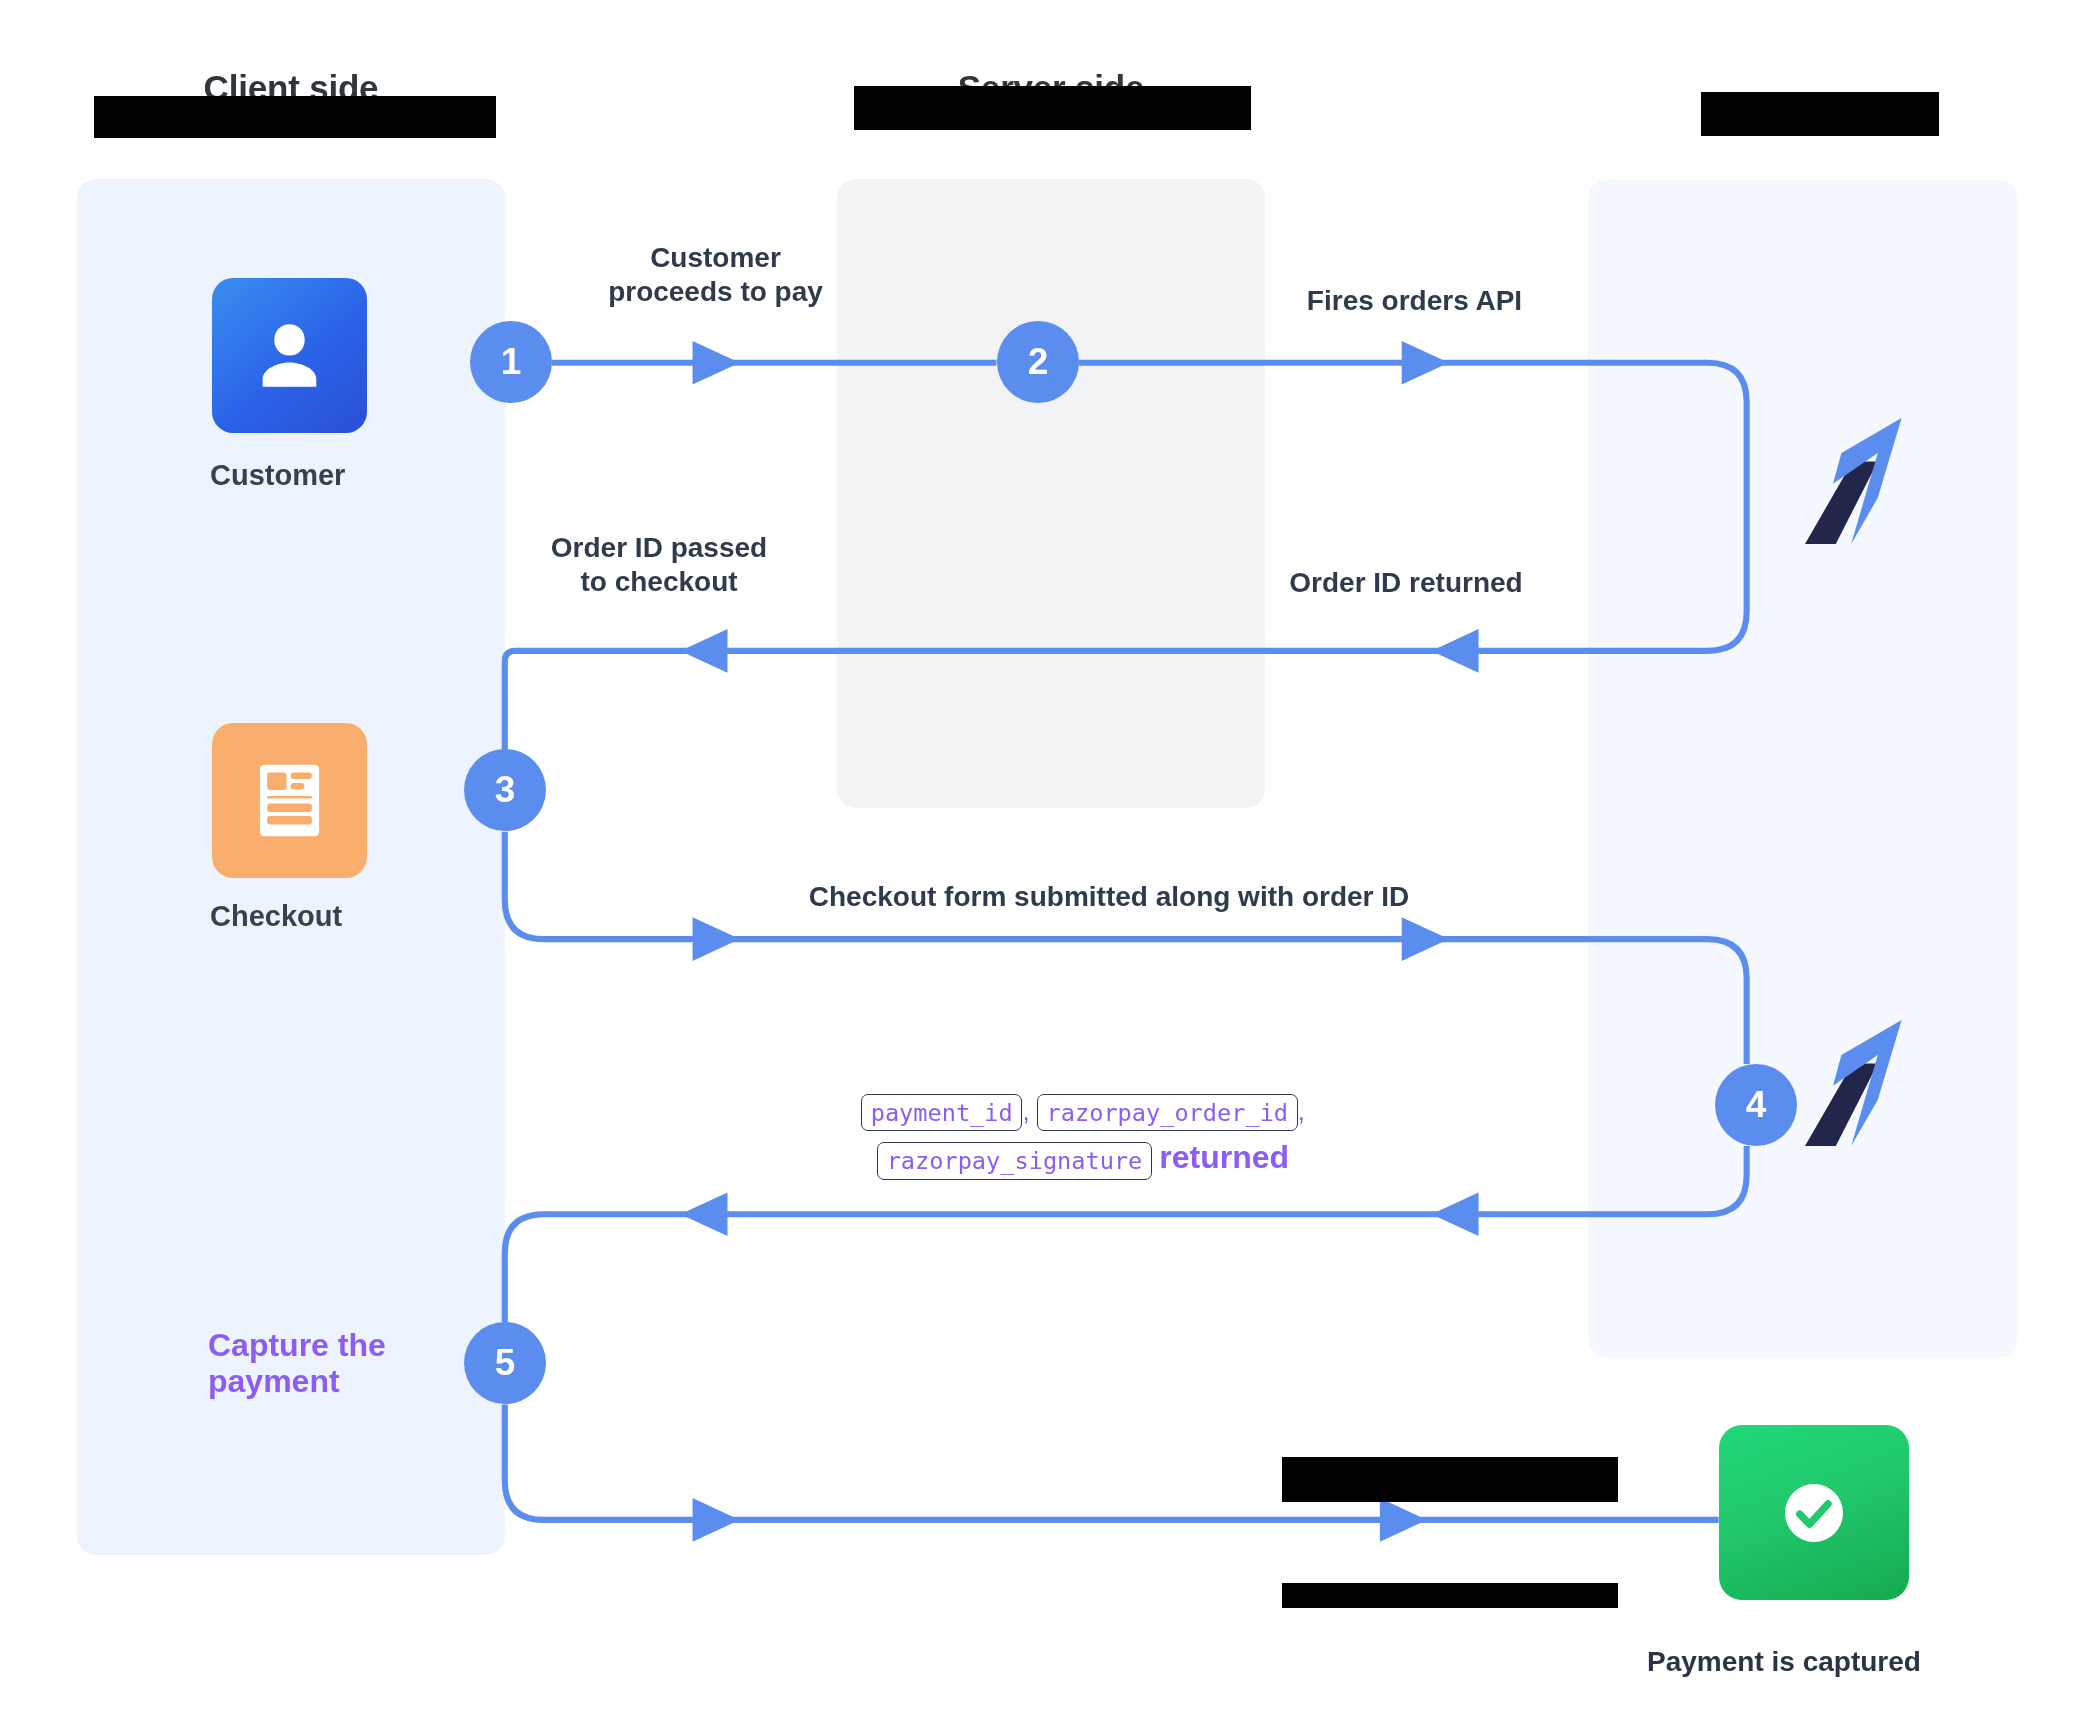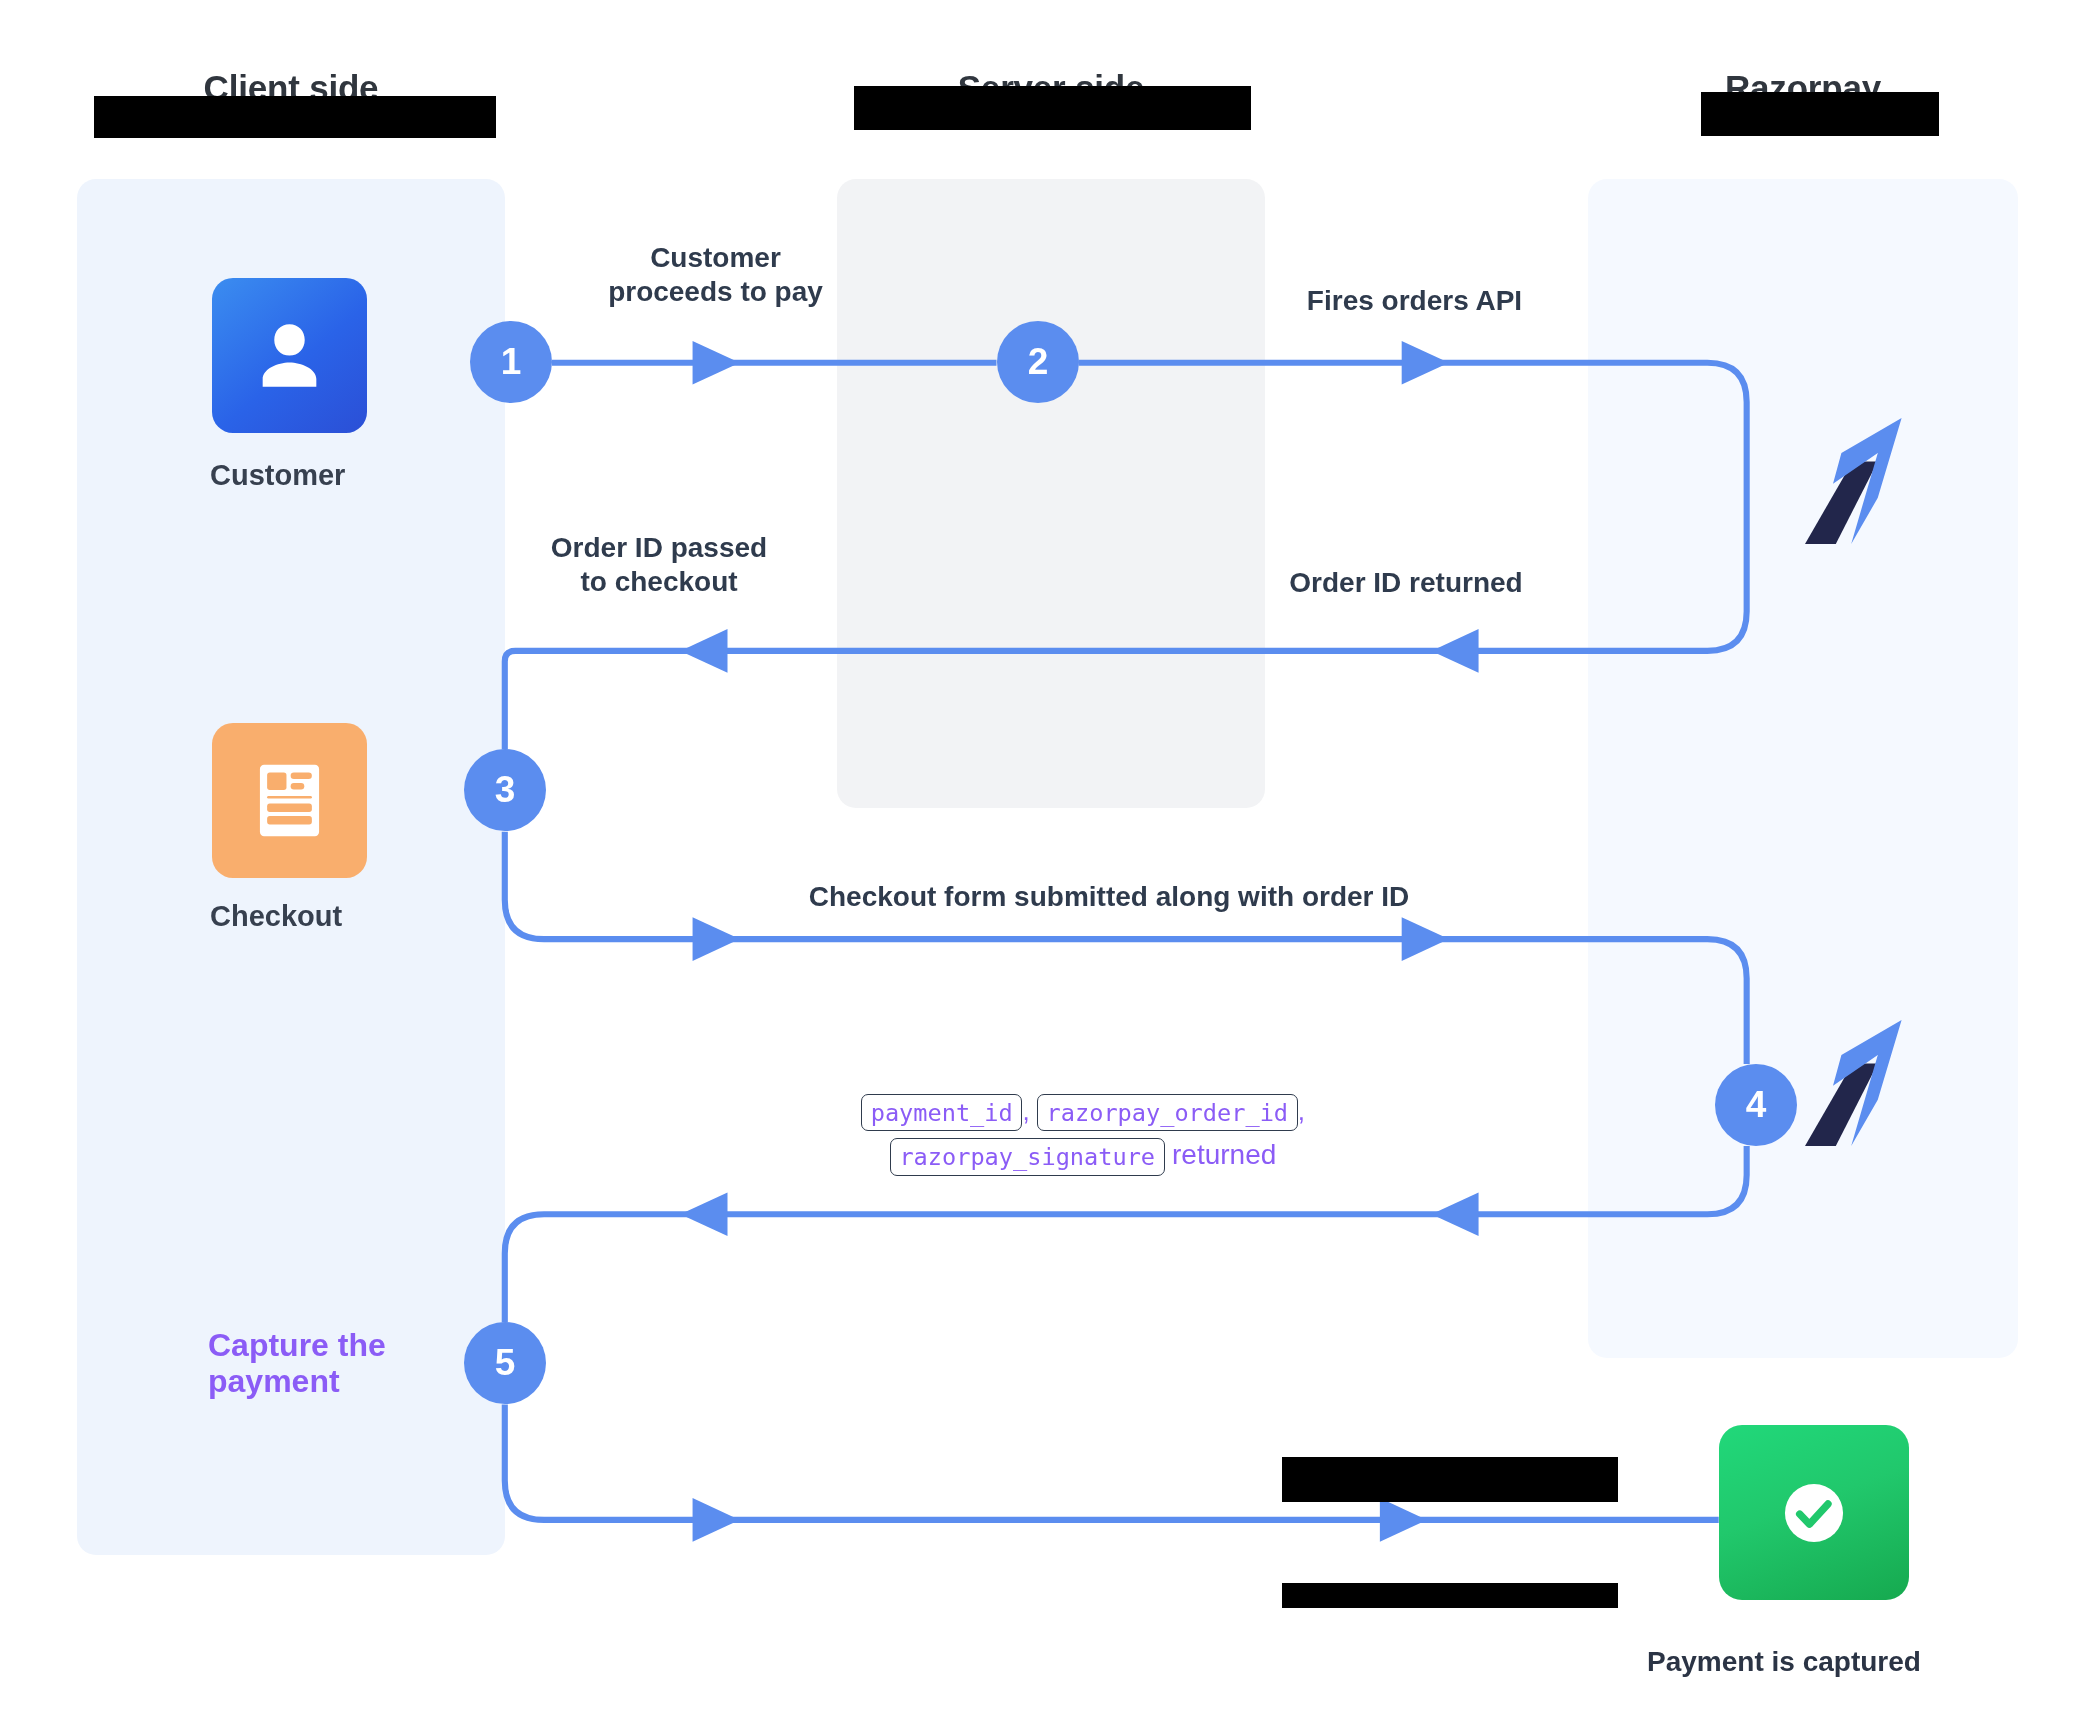--- a/index.html
+++ b/index.html
@@ -140,38 +140,37 @@
   #lbl-returned .code {
     font-family: "DejaVu Sans Mono", monospace;
     font-size: 23.6px;
     border: 1.7px solid #2f3b4d;
     border-radius: 7px;
     padding: 3.5px 8.7px 4.4px 8.7px;
     background: #ffffff;
     white-space: nowrap;
   }
   #lbl-returned .plain {
-    font-weight: 400;
-    font-size: 28px;
+    font-weight: 700;
+    font-size: 32px;
   }
 
   svg.flow { position: absolute; left: 0; top: 0; width: 2096px; height: 1735px; }
 </style>
 </head>
 <body>
 
 <div id="stage">
 
   <div class="panel" id="panel-client"></div>
   <div class="panel" id="panel-server"></div>
   <div class="panel" id="panel-razorpay"></div>
 
   <div class="col-title" id="title-client">Client side</div>
   <div class="col-title" id="title-server">Server side</div>
-  <div class="col-title" id="title-razorpay">Razorpay</div>
 
   <svg class="flow" viewBox="0 0 2400 1986">
     <defs>
       <style>
         .ln { fill:none; stroke:#5b8def; stroke-width:7; }
         .ah { fill:#5b8def; }
       </style>
     </defs>
 
     <path class="ln" d="M 632 415 H 1141"></path>

